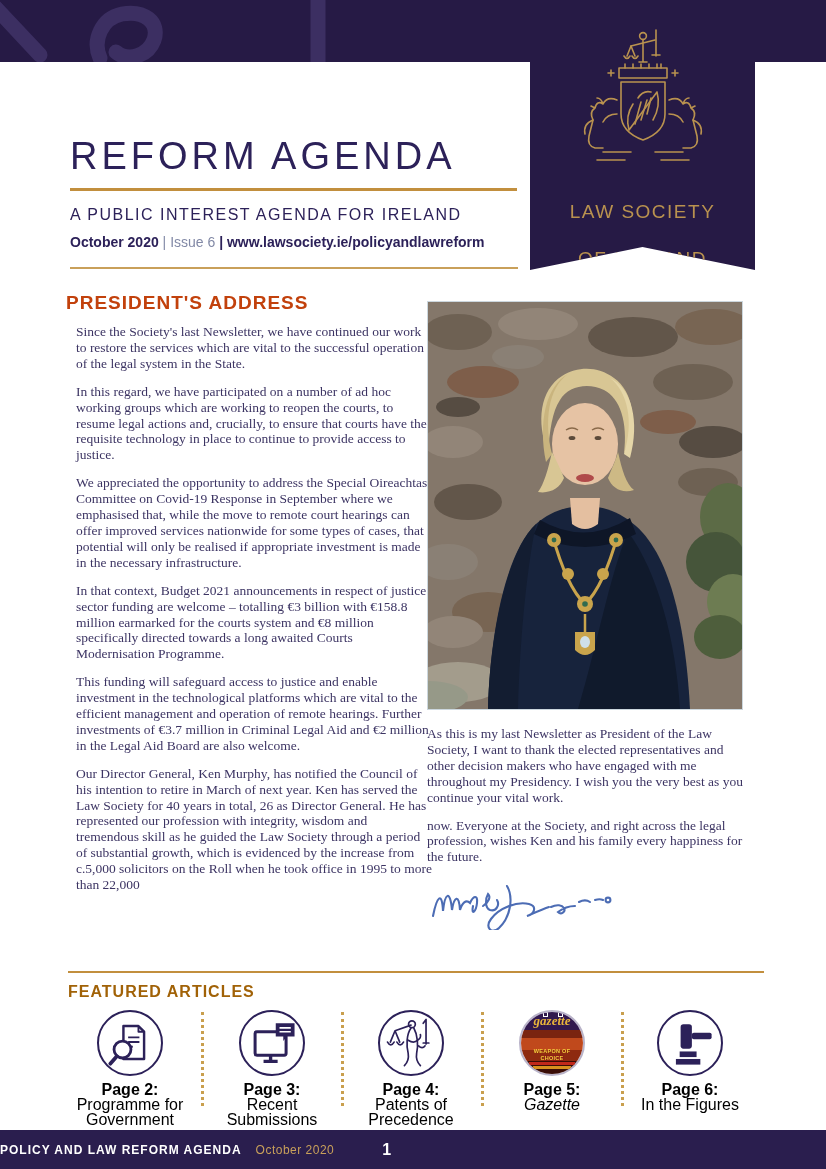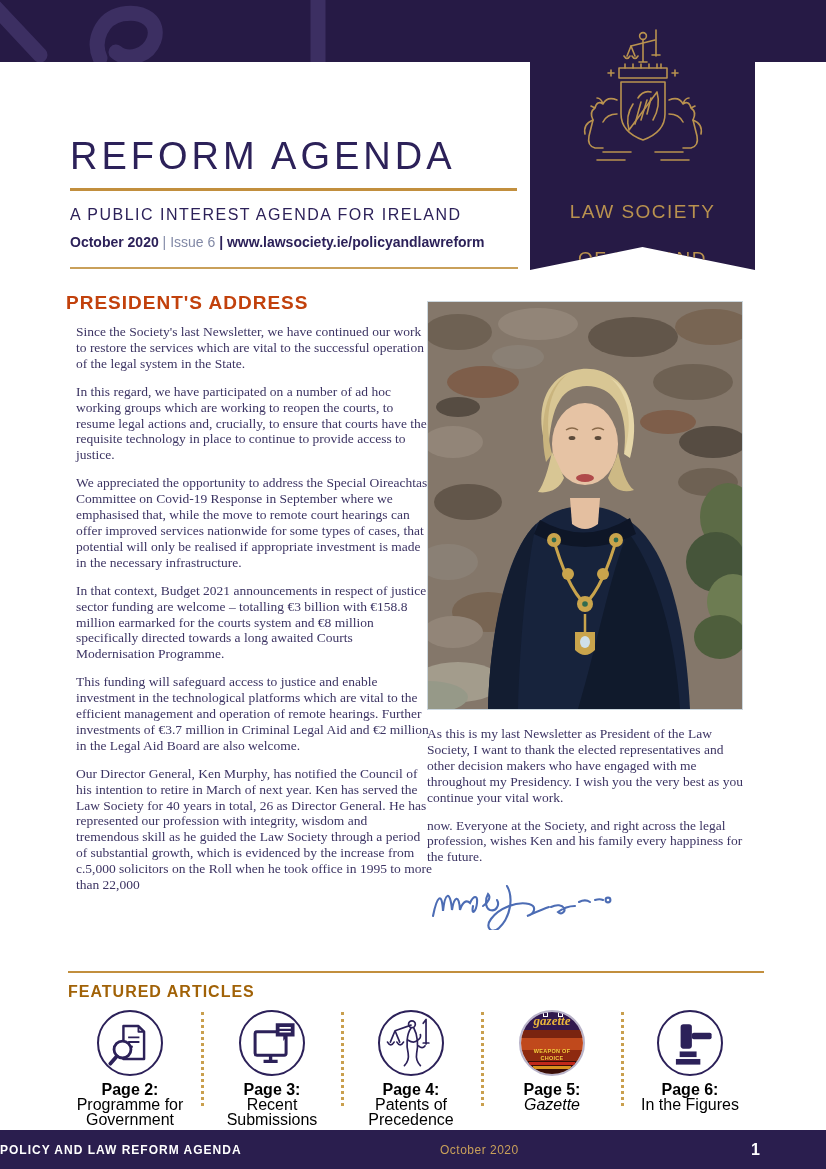--- a/index.html
+++ b/index.html
@@ -63,21 +63,21 @@
     font-family:"Liberation Serif", serif; font-style:italic; font-weight:700; font-size:13px; color:#e8b43a; }
   .gz-headline { position:absolute; top:38px; left:0; width:100%; text-align:center;
     font-size:5.5px; font-weight:700; letter-spacing:.3px; color:#f4d03d; line-height:6.5px; }
   .gz-sq { position:absolute; top:2px; width:5px; height:5px; border:1px solid #fff; }
   .gz-strip1 { position:absolute; top:52px; left:8px; right:8px; height:3px; background:#c2281a; }
   .gz-strip2 { position:absolute; top:56px; left:12px; right:12px; height:3px; background:#d8901f; }
   .gz-car { position:absolute; top:45px; left:23px; width:20px; height:6px; background:#8c1f14; border-radius:2px; }
 
   
   .footer { left:0; top:1130px; width:826px; height:39px; background:#2a1e4e;
-    display:flex; align-items:center; justify-content:space-between; padding-right:66px; }
+    display:flex; align-items:center; justify-content:flex-start; padding-right:66px; }
   .footer .f-title { color:#ffffff; font-size:12px; font-weight:700; letter-spacing:1px; }
   .footer .f-date { color:#c9a05a; font-size:12px; letter-spacing:.5px; margin-left:14px; }
   .footer .f-page { color:#ffffff; font-size:16px; font-weight:700; margin-left:48px; }
 </style>
 </head>
 <body>
 
 <div class="page">
 
   <div class="abs topbar">

